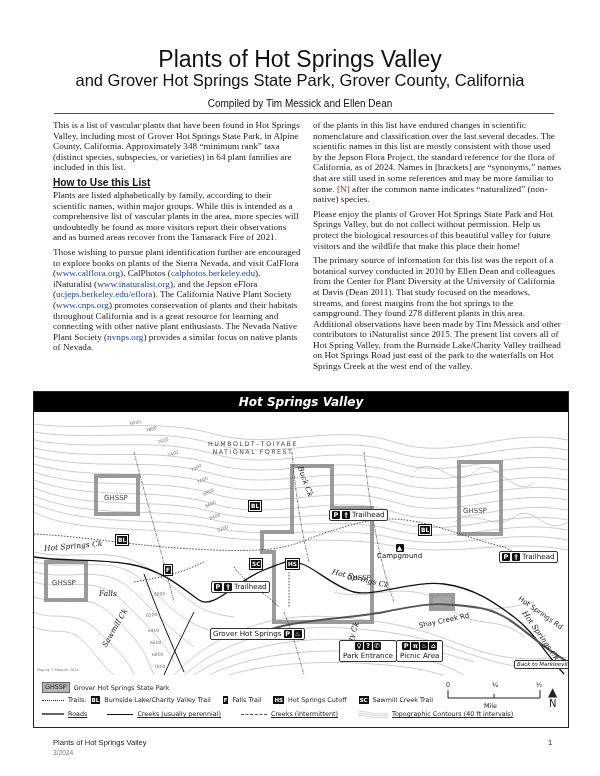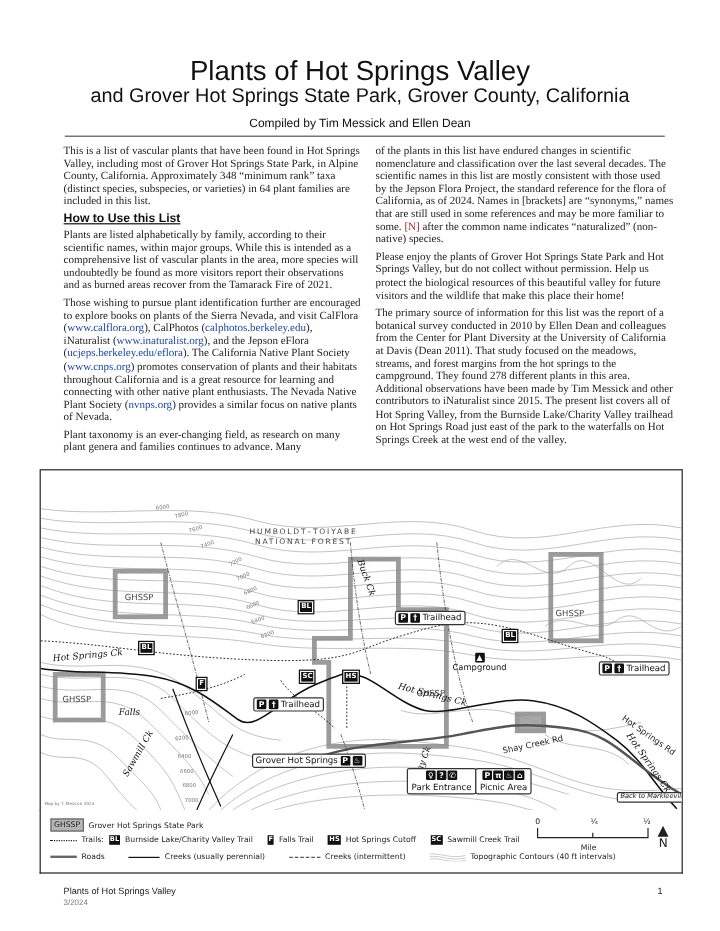--- a/index.html
+++ b/index.html
@@ -60,30 +60,30 @@
 <div class="title">Plants of Hot Springs Valley</div>
 <div class="subtitle">and Grover Hot Springs State Park, Grover County, California</div>
 <div class="byline">Compiled by Tim Messick and Ellen Dean</div>
 <div class="rule"></div>
 
 <div class="col left">
   <p>This is a list of vascular plants that have been found in Hot Springs Valley, including most of Grover Hot Springs State Park, in Alpine County, California. Approximately 348 “minimum rank” taxa (distinct species, subspecies, or varieties) in 64 plant families are included in this list.</p>
   <h3>How to Use this List</h3>
   <p>Plants are listed alphabetically by family, according to their scientific names, within major groups. While this is intended as a comprehensive list of vascular plants in the area, more species will undoubtedly be found as more visitors report their observations and as burned areas recover from the Tamarack Fire of 2021.</p>
   <p><span>Those wishing to pursue plant identification further are encouraged to explore books on plants of the Sierra Nevada, and visit CalFlora (</span><a>www.calflora.org</a><span>), CalPhotos (</span><a>calphotos.berkeley.edu</a><span>), iNaturalist (</span><a>www.inaturalist.org</a><span>), and the Jepson eFlora (</span><a>ucjeps.berkeley.edu/eflora</a><span>). The California Native Plant Society (</span><a>www.cnps.org</a><span>) promotes conservation of plants and their habitats throughout California and is a great resource for learning and connecting with other native plant enthusiasts. The Nevada Native Plant Society (</span><a>nvnps.org</a><span>) provides a similar focus on native plants of Nevada.</span></p>
-  <p>Plant taxonomy is an ever-changing field, as research on many plant genera and families continues to advance. Many</p>
 </div>
 
 <div class="col right">
   <p><span>of the plants in this list have endured changes in scientific nomenclature and classification over the last several decades. The scientific names in this list are mostly consistent with those used by the Jepson Flora Project, the standard reference for the flora of California, as of 2024. Names in [brackets] are “synonyms,” names that are still used in some references and may be more familiar to some. </span><span class="nat">[N]</span><span> after the common name indicates “naturalized” (non-native) species.</span></p>
   <p>Please enjoy the plants of Grover Hot Springs State Park and Hot Springs Valley, but do not collect without permission. Help us protect the biological resources of this beautiful valley for future visitors and the wildlife that make this place their home!</p>
   <p>The primary source of information for this list was the report of a botanical survey conducted in 2010 by Ellen Dean and colleagues from the Center for Plant Diversity at the University of California at Davis (Dean 2011). That study focused on the meadows, streams, and forest margins from the hot springs to the campground. They found 278 different plants in this area. Additional observations have been made by Tim Messick and other contributors to iNaturalist since 2015. The present list covers all of Hot Spring Valley, from the Burnside Lake/Charity Valley trailhead on Hot Springs Road just east of the park to the waterfalls on Hot Springs Creek at the west end of the valley.</p>
 </div>
 
 <div class="map">
+  <div class="map-header">Hot Springs Valley</div>
   <svg width="534" height="263" viewBox="0 0 534 263">
     <g fill="none" stroke="#9a9a9a" stroke-width="0.5">
       <path d="M0,12 C60,20 120,5 180,22 S300,10 360,30 S470,15 534,28"></path>
       <path d="M0,20 C60,30 120,14 180,32 S300,20 360,40 S470,26 534,38"></path>
       <path d="M0,28 C60,40 120,24 180,42 S300,30 360,50 S470,36 534,48"></path>
       <path d="M0,36 C60,50 120,34 180,52 S300,40 360,60 S470,46 534,58"></path>
       <path d="M0,44 C60,60 120,44 180,62 S300,50 360,70 S470,56 534,68"></path>
       <path d="M0,52 C60,70 120,54 180,72 S300,60 360,80 S470,66 534,78"></path>
       <path d="M0,60 C60,80 120,64 180,82 S300,70 360,90 S470,76 534,88"></path>
       <path d="M0,68 C60,90 120,74 180,92 S300,80 360,100 S470,86 534,98"></path>
@@ -248,21 +248,21 @@
     <span style="width:4px"></span>
     <span class="tsym">F</span>
     <span>Falls Trail</span>
     <span style="width:4px"></span>
     <span class="tsym">HS</span>
     <span>Hot Springs Cutoff</span>
     <span style="width:4px"></span>
     <span class="tsym">SC</span>
     <span>Sawmill Creek Trail</span>
   </div>
-  <div class="lrow" style="top:35px;">
+  <div class="lrow" style="top:35px;text-decoration:underline;">
     <span class="line-sample" style="border-top:2px solid #666;width:22px;"></span>
     <span>Roads</span>
     <span style="width:12px"></span>
     <span class="line-sample" style="border-top:1.3px solid #111;"></span>
     <span>Creeks (usually perennial)</span>
     <span style="width:12px"></span>
     <span class="line-sample" style="border-top:1px dashed #555;"></span>
     <span>Creeks (intermittent)</span>
     <span style="width:12px"></span>
     <svg width="30" height="8">

